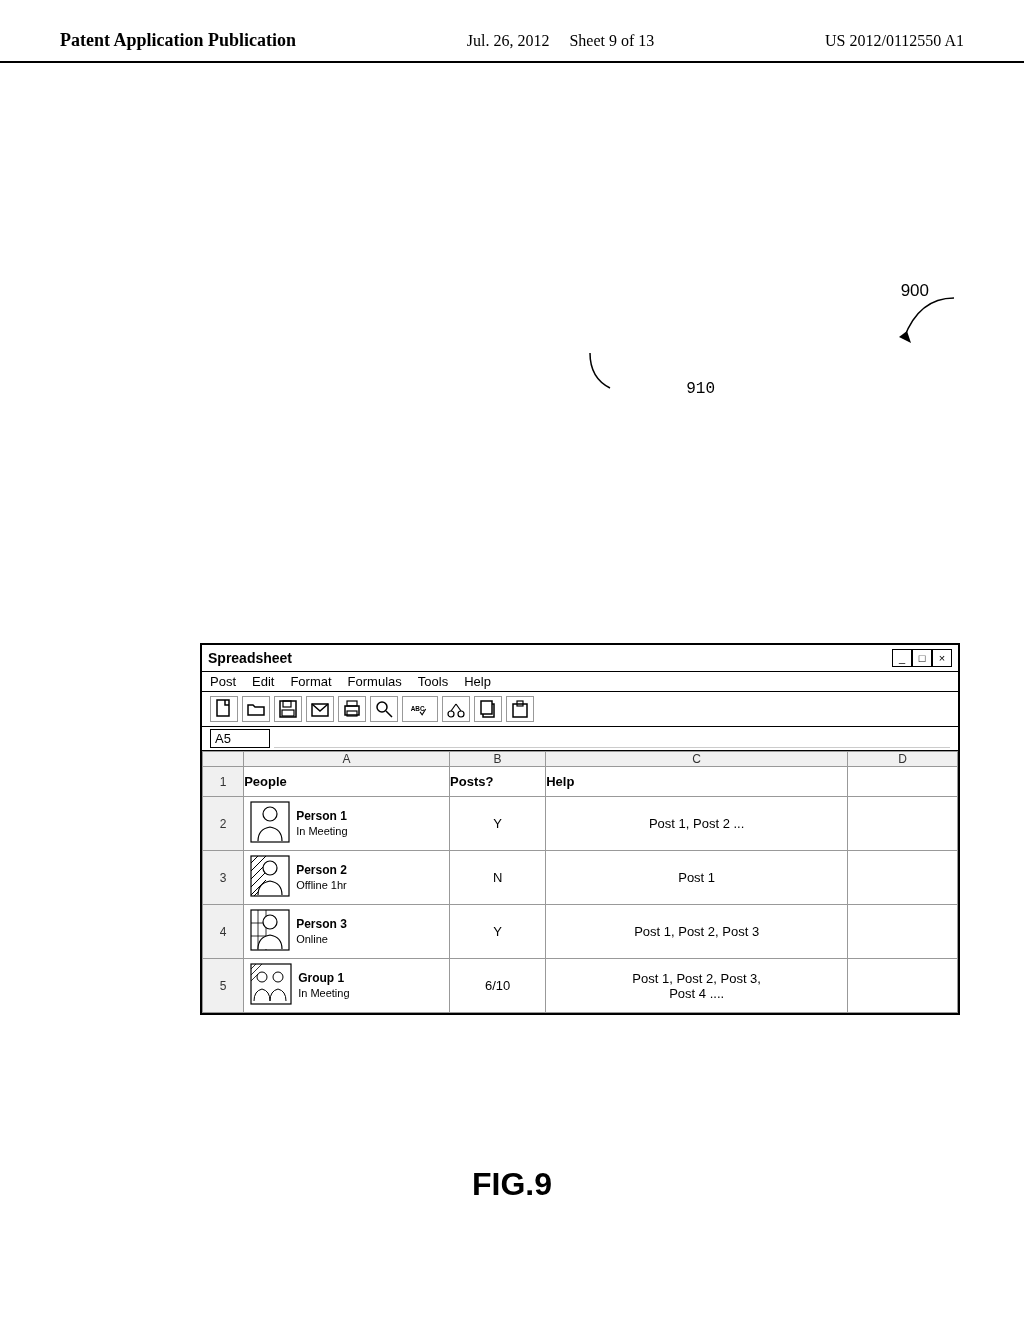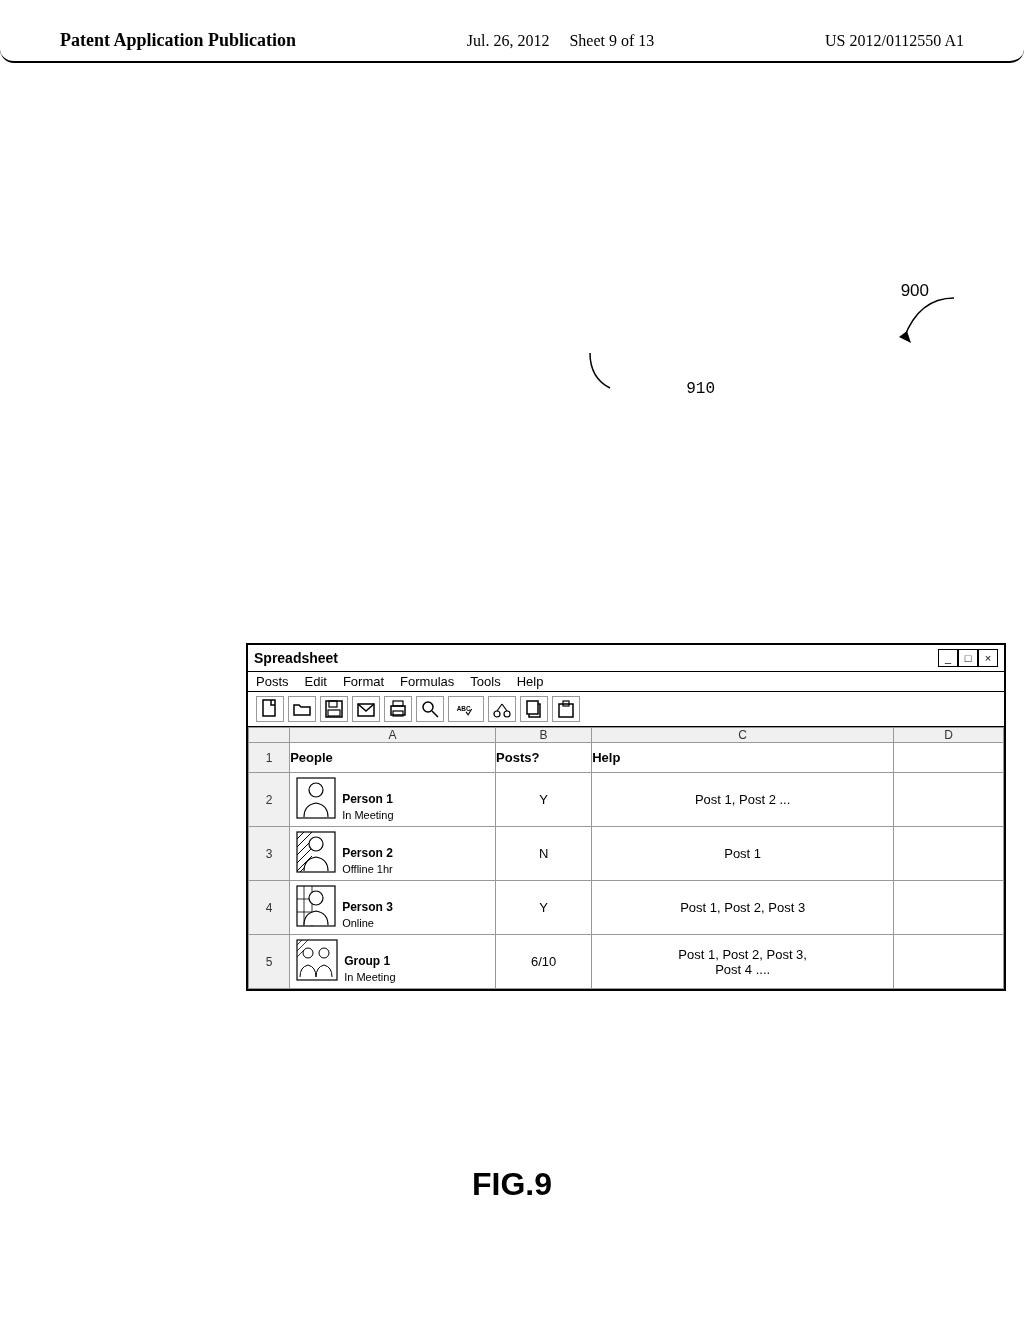--- a/index.html
+++ b/index.html
@@ -13,21 +13,20 @@
     }
 
     
     .page-header {
       display: flex;
       justify-content: space-between;
       align-items: baseline;
       padding: 30px 60px 10px 60px;
       border-bottom: 2px solid #000;
       margin-bottom: 0;
-      border-radius: 14px;
     }
     .header-left {
       font-weight: bold;
       font-size: 18px;
     }
     .header-center {
       font-size: 16px;
       text-align: center;
     }
     .header-right {
@@ -43,21 +42,20 @@
 
     
     .spreadsheet-window {
       position: absolute;
       top: 290px;
       left: 100px;
       width: 760px;
       border: 2px solid #000;
       background: #fff;
       font-family: Arial, sans-serif;
-      margin-left: 46px;
     }
 
     
     .title-bar {
       display: flex;
       justify-content: space-between;
       align-items: center;
       padding: 4px 6px;
       border-bottom: 1px solid #000;
       background: #fff;
@@ -192,21 +190,21 @@
       text-align: center;
       font-size: 13px;
     }
     .cell-header {
       font-weight: bold;
       text-align: left;
       padding: 6px;
     }
     .cell-person {
       display: flex;
-      align-items: flex-end;
+      align-items: center;
       gap: 6px;
       padding: 4px 6px;
     }
     .person-icon {
       flex-shrink: 0;
     }
     .person-info {
       text-align: left;
       font-size: 12px;
       line-height: 1.3;
@@ -267,21 +265,21 @@
       <div class="title-bar">
         <span class="title-bar-text">Spreadsheet</span>
         <div class="window-controls">
           <div class="win-btn">_</div>
           <div class="win-btn win-btn-max">□</div>
           <div class="win-btn">×</div>
         </div>
       </div>
 
       <div class="menu-bar">
-        <span class="menu-item">Posts</span>
+        <span class="menu-item">Post</span>
         <span class="menu-item">Edit</span>
         <span class="menu-item">Format</span>
         <span class="menu-item">Formulas</span>
         <span class="menu-item">Tools</span>
         <span class="menu-item">Help</span>
       </div>
 
       <div class="toolbar">
 
         <div class="tool-icon">
@@ -351,20 +349,24 @@
         </div>
 
         <div class="tool-icon">
           <svg viewBox="0 0 20 20">
             <rect x="3" y="5" width="14" height="13" fill="none" stroke="#000" stroke-width="1.5"></rect>
             <rect x="7" y="2" width="6" height="5" fill="none" stroke="#000" stroke-width="1.2"></rect>
           </svg>
         </div>
       </div>
 
+      <div class="formula-bar">
+        <div class="cell-ref">A5</div>
+        <input class="formula-input" type="text" value="" style="">
+      </div>
 
       <div class="grid-container">
         <table class="spreadsheet">
 
           <thead>
             <tr>
               <th class="col-header col-header-corner"></th>
               <th class="col-header col-a">A</th>
               <th class="col-header col-b">B</th>
               <th class="col-header col-c">C</th>

